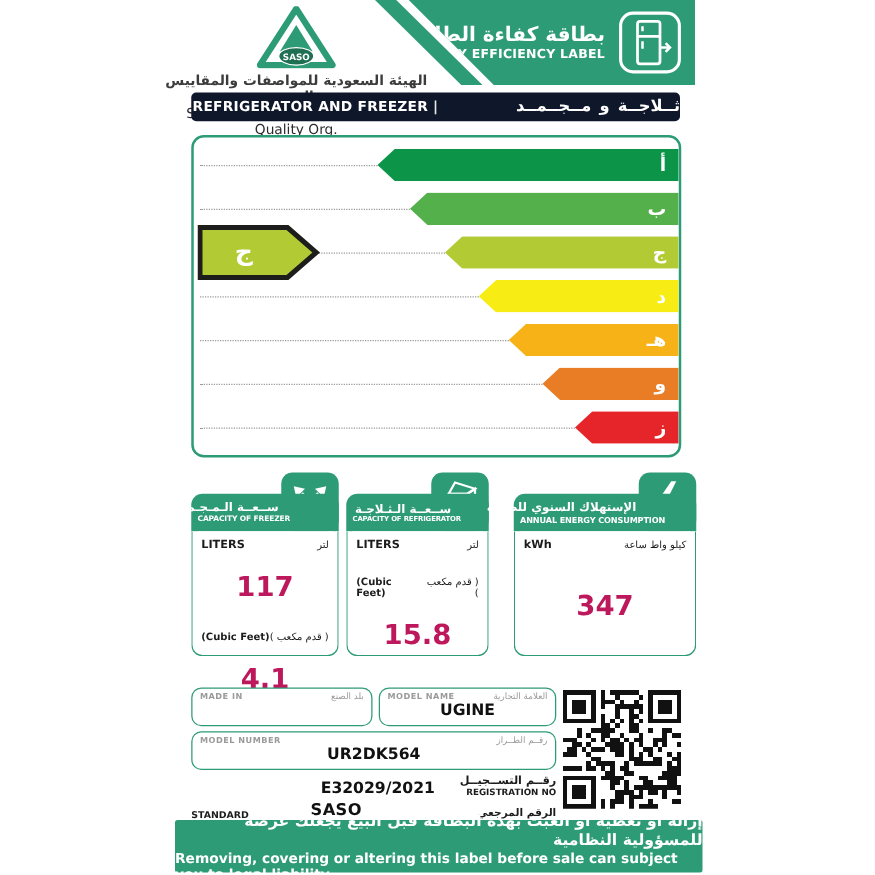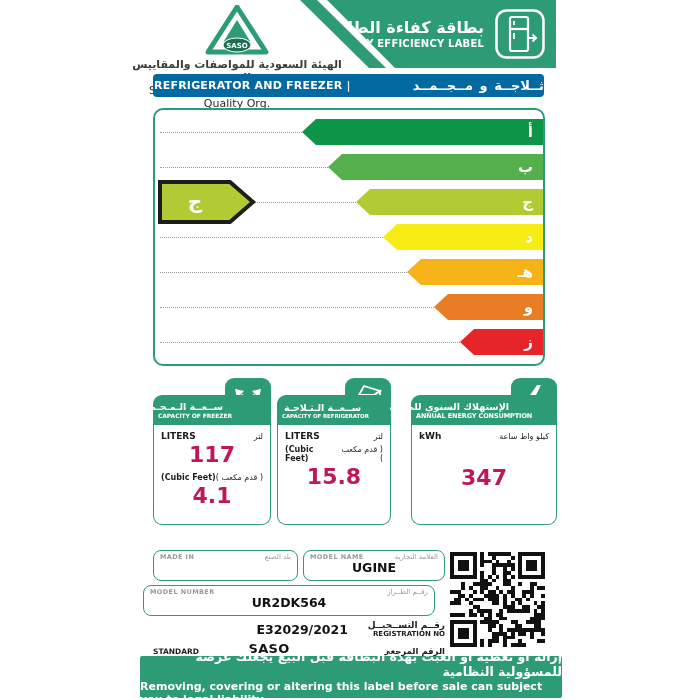--- a/index.html
+++ b/index.html
@@ -15,21 +15,21 @@
                clip-path:polygon(0 0,17px 0,86px 100%,69px 100%);}
   .band{left:305px;top:0;width:251px;height:68px;background:#2e9b77;
         clip-path:polygon(22px 0,100% 0,100% 100%,90px 100%);
         display:flex;align-items:center;justify-content:flex-end;gap:10px;}
   .band-titles{text-align:right;color:#fff;line-height:1.25;}
   .band-title-ar{font-size:16px;font-weight:bold;direction:rtl;}
   .band-title-en{font-size:10px;font-weight:bold;letter-spacing:.2px;}
   .band-fridge{margin-right:10px;}
 
   
-  .cat-bar{left:153px;top:74px;width:391px;height:23px;background:#0369a1;border-radius:4px;
+  .cat-bar{left:153px;top:74px;width:391px;height:23px;background:#0f172a;border-radius:4px;
            display:flex;align-items:center;color:#fff;font-weight:bold;}
   .cat-en{flex:1;text-align:center;font-size:11px;letter-spacing:.2px;}
   .cat-div{width:10px;text-align:center;font-size:11px;color:#e8e8e8;}
   .cat-ar{flex:1;text-align:right;font-size:13px;direction:rtl;word-spacing:2px;}
 
   
   .panel{left:153px;top:108px;width:392px;height:258px;border:2px solid #2e9b77;
          border-radius:10px;background:#fff;box-sizing:border-box;}
   .scale-row{display:flex;align-items:center;height:26px;margin:9px 0 0 5px;}
   .leader{flex:1;border-top:1.5px dotted #9b9b9b;}
@@ -45,21 +45,21 @@
   .ibox{position:absolute;top:378px;height:147px;}
   .ibox .tab{position:absolute;right:0;top:0;width:46px;height:47px;background:#2e9b77;
              border-radius:9px;display:flex;align-items:center;justify-content:center;}
   .ibox .head{position:absolute;left:0;right:0;top:17px;height:30px;background:#2e9b77;
               border-radius:9px 9px 0 0;color:#fff;display:flex;flex-direction:column;
               justify-content:center;box-sizing:border-box;padding:0 48px 0 5px;text-align:right;}
   .ibox .head .h-ar{font-size:9.5px;font-weight:bold;direction:rtl;white-space:nowrap;}
   .ibox .head .h-en{font-size:6px;font-weight:bold;white-space:nowrap;letter-spacing:-.1px;}
   .ibox .bodybox{position:absolute;left:0;right:0;top:47px;bottom:0;background:#fff;
                  border:1.5px solid #2e9b77;border-top:none;border-radius:0 0 9px 9px;
-                 box-sizing:border-box;padding:6px 7px 9px 7px;display:flex;flex-direction:column;}
+                 box-sizing:border-box;padding:6px 7px 9px 7px;display:flex;flex-direction:column;gap:16px;}
   .unit-row{display:flex;justify-content:space-between;align-items:baseline;}
   .unit-en{font-size:9px;font-weight:bold;color:#1c1c1c;}
   .unit-ar{font-size:8px;color:#1c1c1c;direction:rtl;}
   .big-val{text-align:center;font-size:22px;font-weight:bold;color:#be185d;line-height:1.25;}
   .centerfill{flex:1;display:flex;align-items:center;justify-content:center;}
   #box-freezer{left:153px;width:118px;}
   #box-fridge{left:277px;width:114px;}
   #box-energy{left:411px;width:146px;}
   #box-fridge .head{padding-right:30px;}
   #box-fridge .head .h-en{font-size:5.5px;}
@@ -67,21 +67,21 @@
 
   
   .dbox{position:absolute;height:31px;border:1.5px solid #2e9b77;border-radius:8px;
         box-sizing:border-box;background:#fff;}
   .dbox .lab-en{position:absolute;left:6px;top:2px;font-size:6.5px;font-weight:bold;color:#9a9a9a;letter-spacing:.4px;}
   .dbox .lab-ar{position:absolute;right:6px;top:2px;font-size:7px;color:#9a9a9a;direction:rtl;}
   .dbox .dval{position:absolute;left:0;right:0;top:9px;text-align:center;
               font-size:12.5px;font-weight:bold;color:#111;}
   #made-box{left:153px;top:550px;width:145px;}
   #brand-box{left:303px;top:550px;width:142px;}
-  #model-box{left:143px;top:585px;width:292px;}
+  #model-box{left:153px;top:585px;width:292px;}
   .reg-row{left:153px;top:620px;width:292px;display:flex;justify-content:flex-end;
            align-items:center;gap:12px;}
   .reg-val{font-size:12.5px;font-weight:bold;color:#111;}
   .reg-labels{text-align:right;line-height:1.15;}
   .reg-ar{font-size:9px;font-weight:bold;direction:rtl;color:#1c1c1c;}
   .reg-en{font-size:7px;font-weight:bold;color:#1c1c1c;margin-left:13px;}
   .std-row{left:153px;top:641px;width:292px;display:flex;justify-content:space-between;
            align-items:center;}
   .std-en{font-size:7.5px;font-weight:bold;color:#1c1c1c;}
   .std-val{font-size:13px;font-weight:bold;color:#111;letter-spacing:.3px;}

